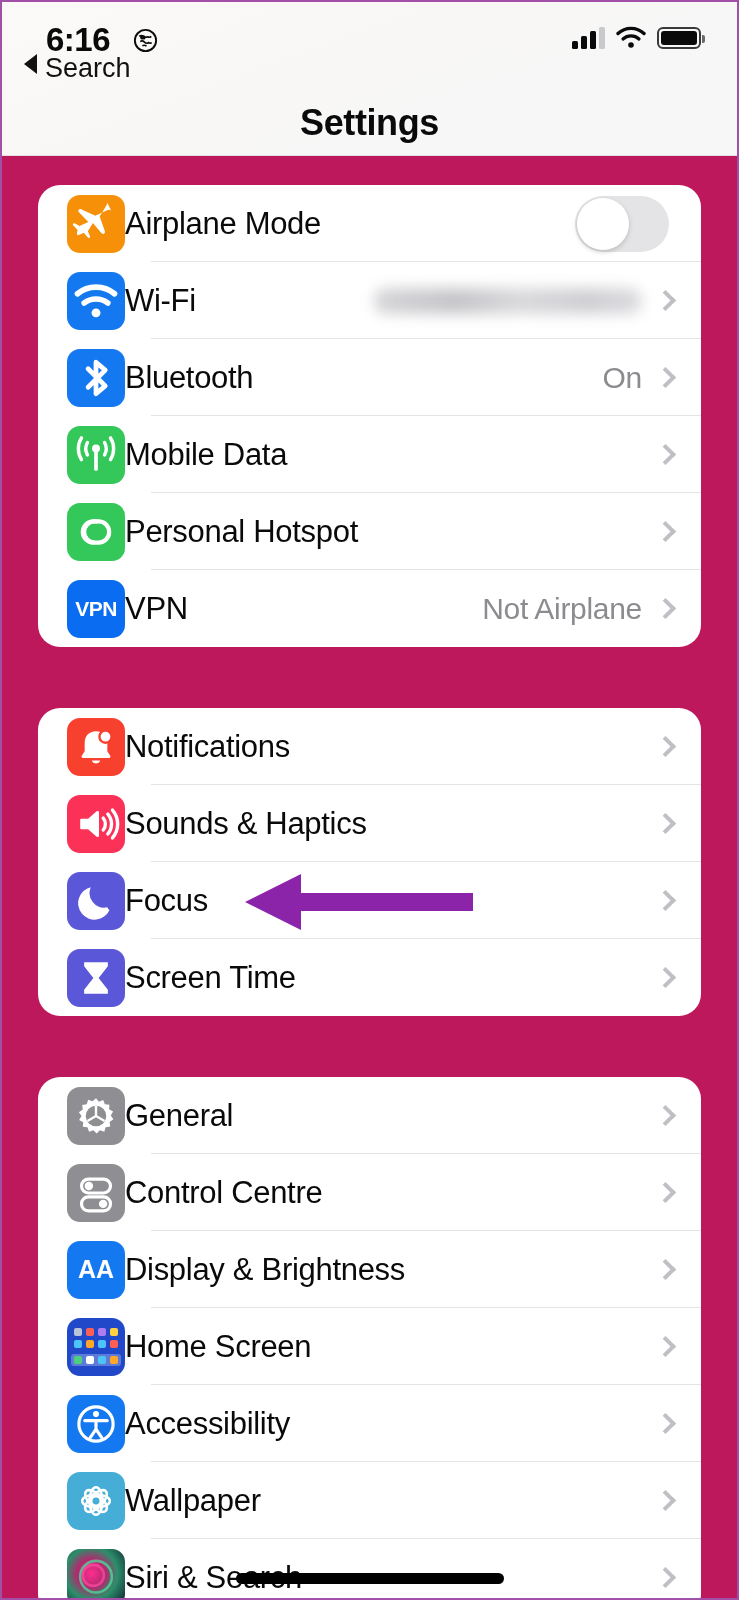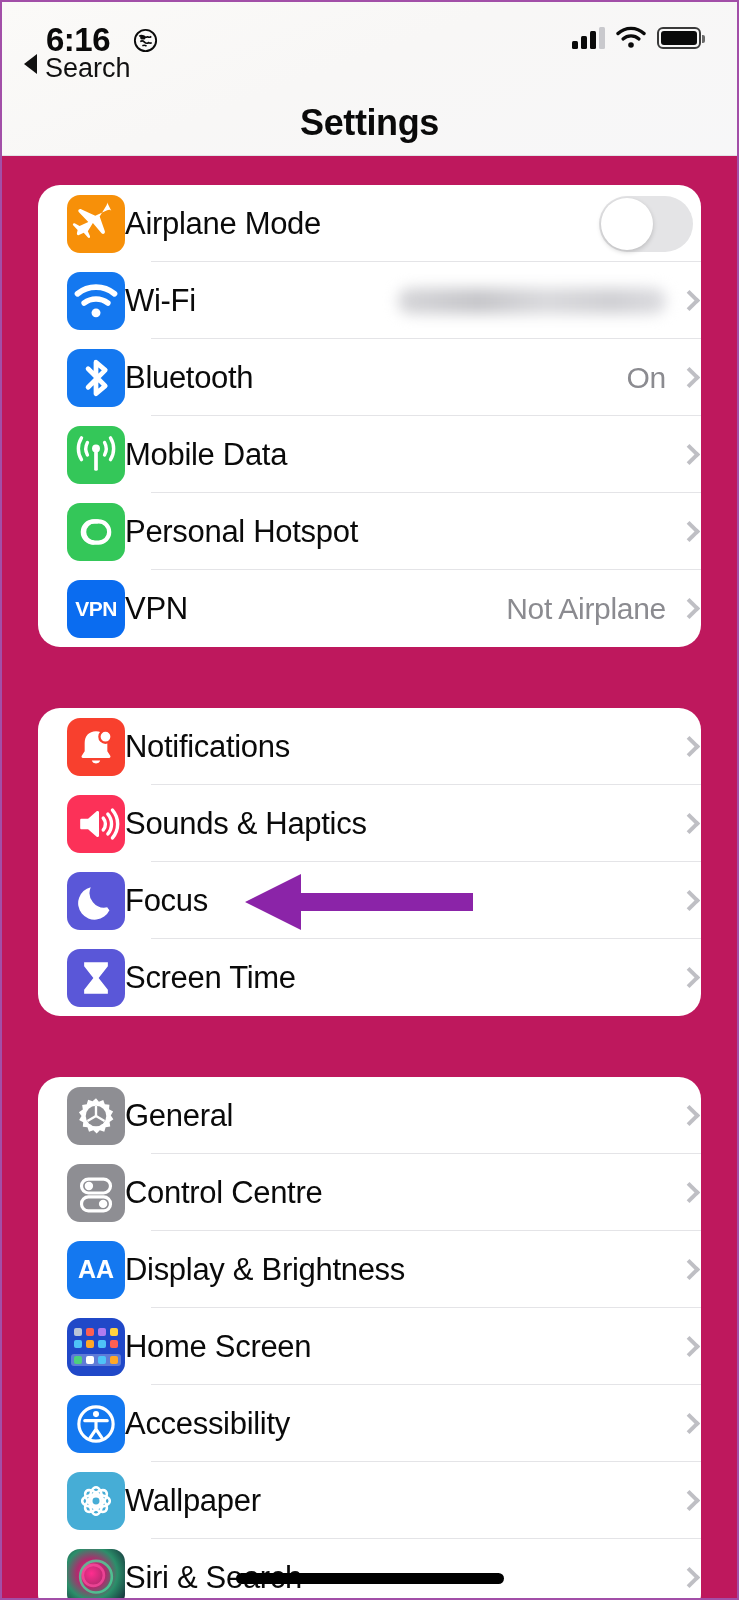--- a/index.html
+++ b/index.html
@@ -162,20 +162,21 @@
     color: #0a0a0a;
     letter-spacing: -0.3px;
     white-space: nowrap;
   }
 
   .right {
     margin-left: auto;
     display: flex;
     align-items: center;
     gap: 16px;
+    padding-right: 24px;
   }
 
   .value {
     font-size: 30px;
     color: #8B8B90;
     letter-spacing: -0.3px;
     white-space: nowrap;
   }
 
   .value.blurred {

